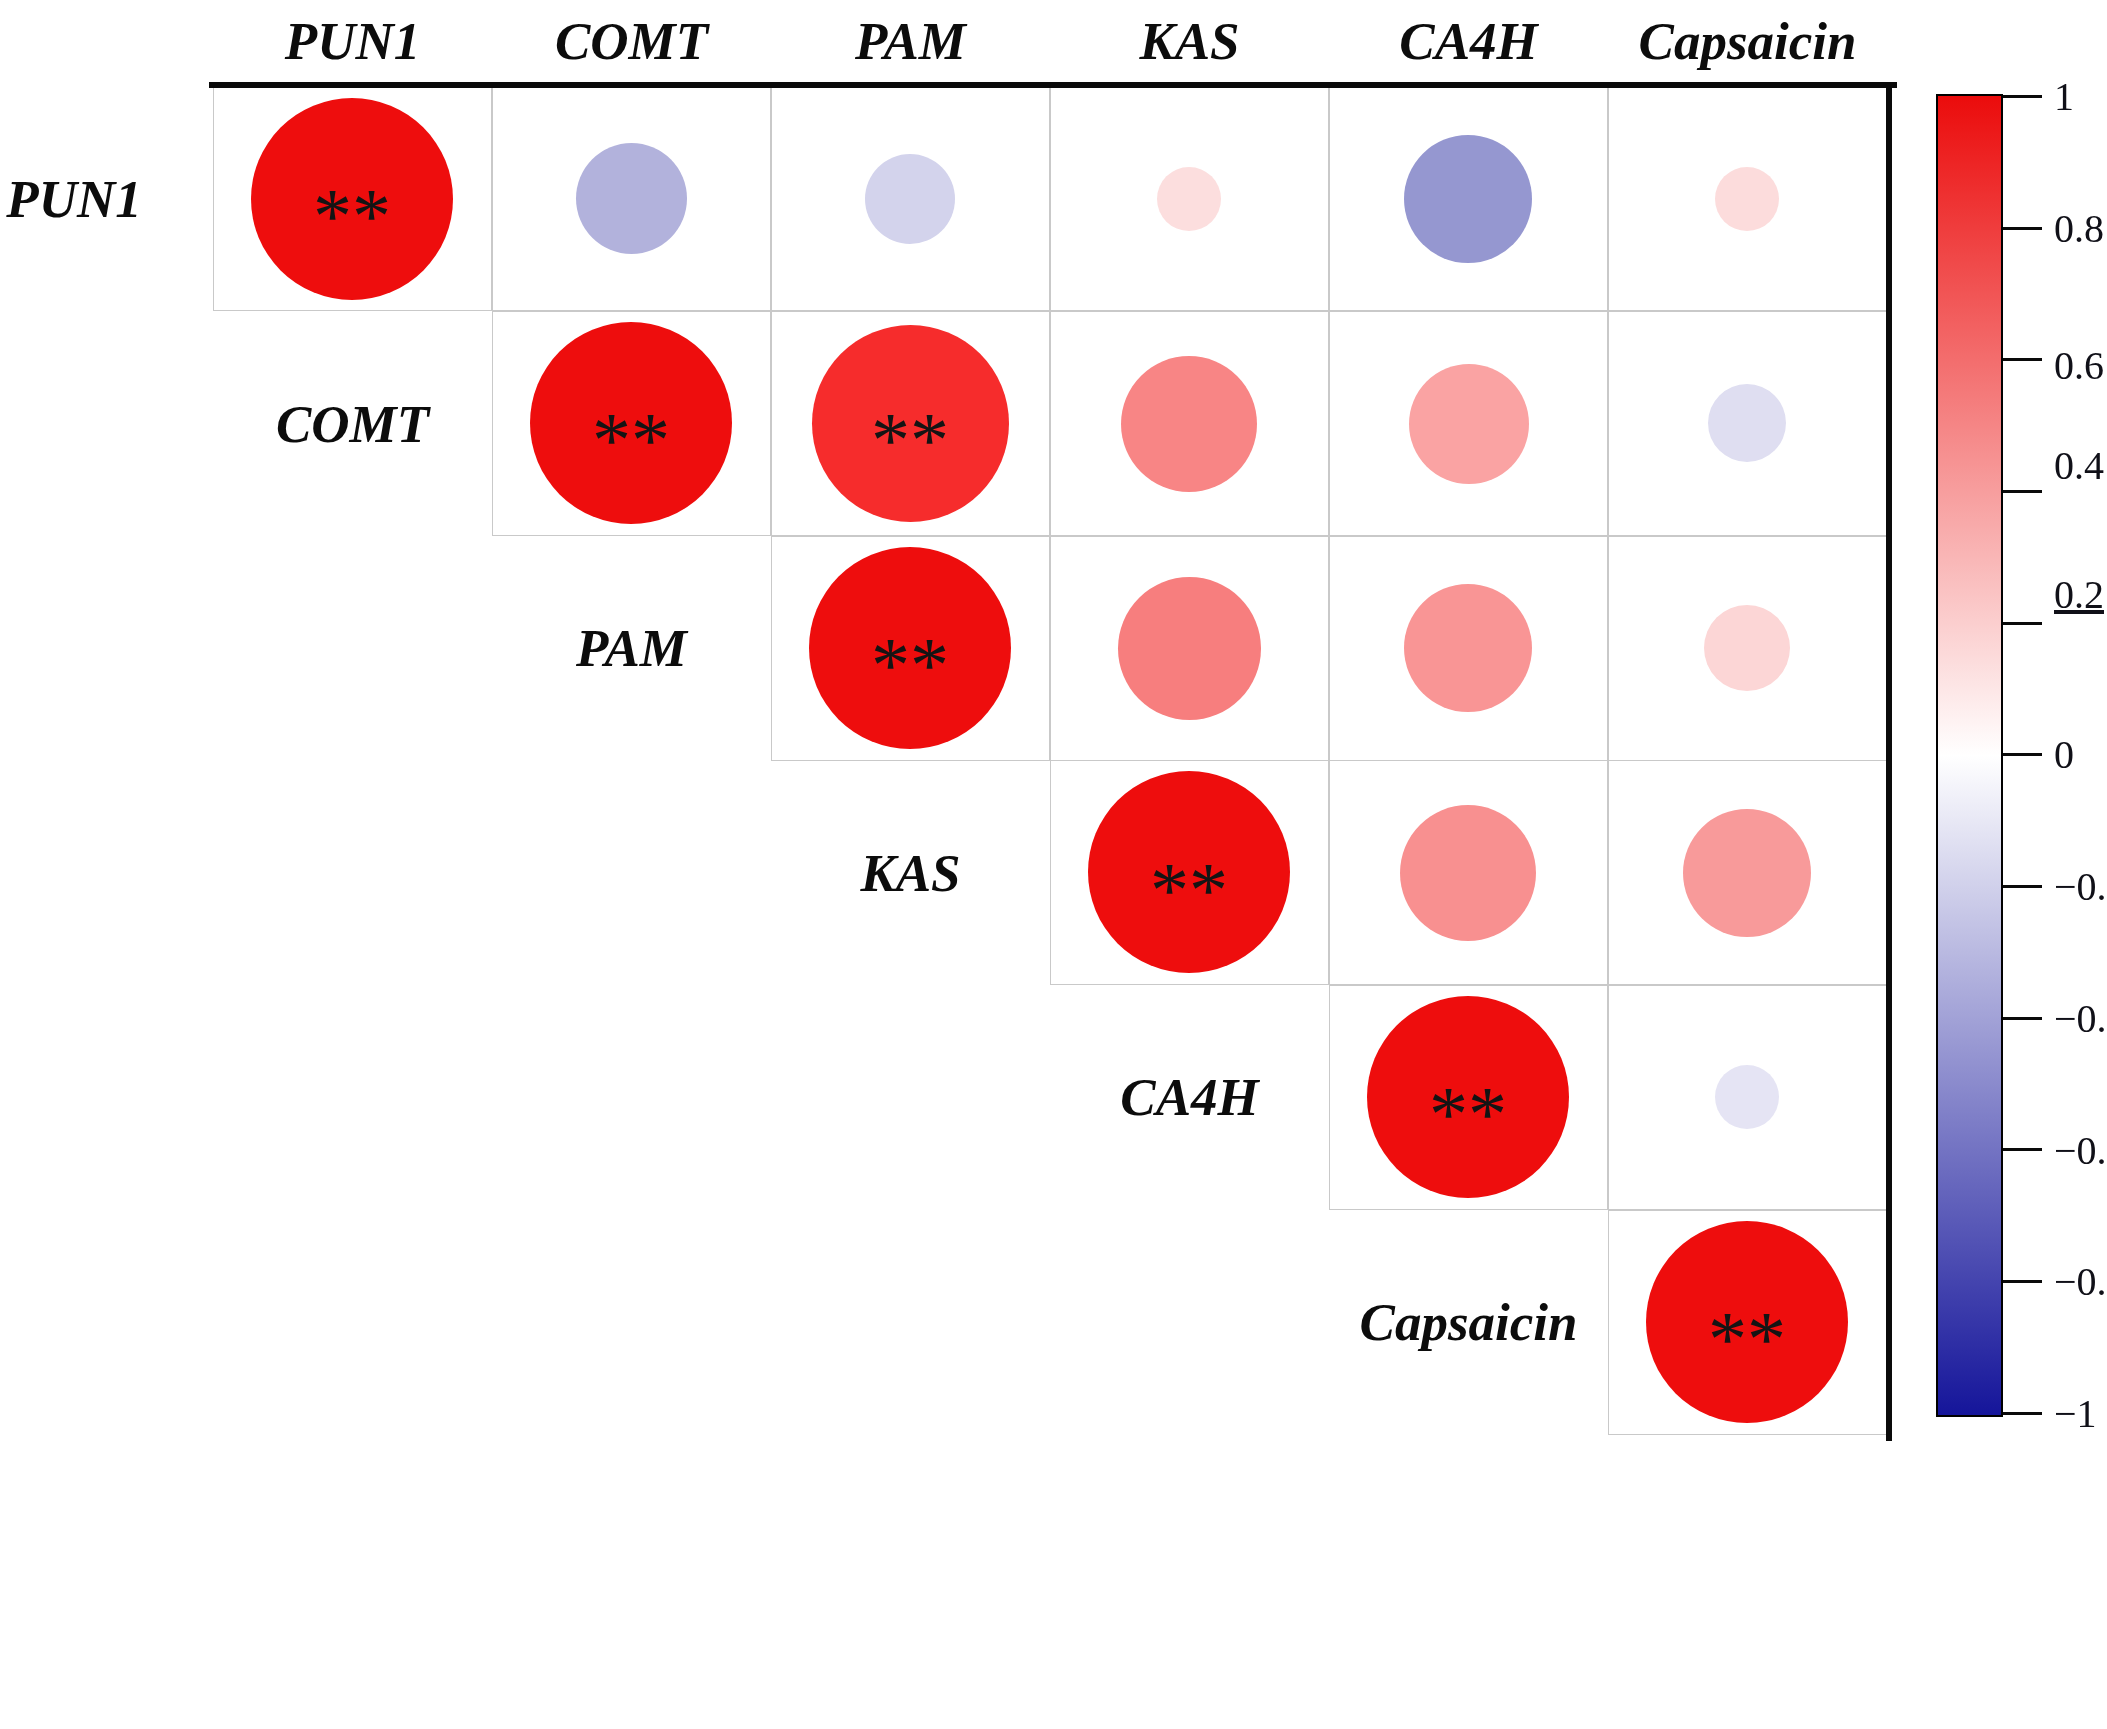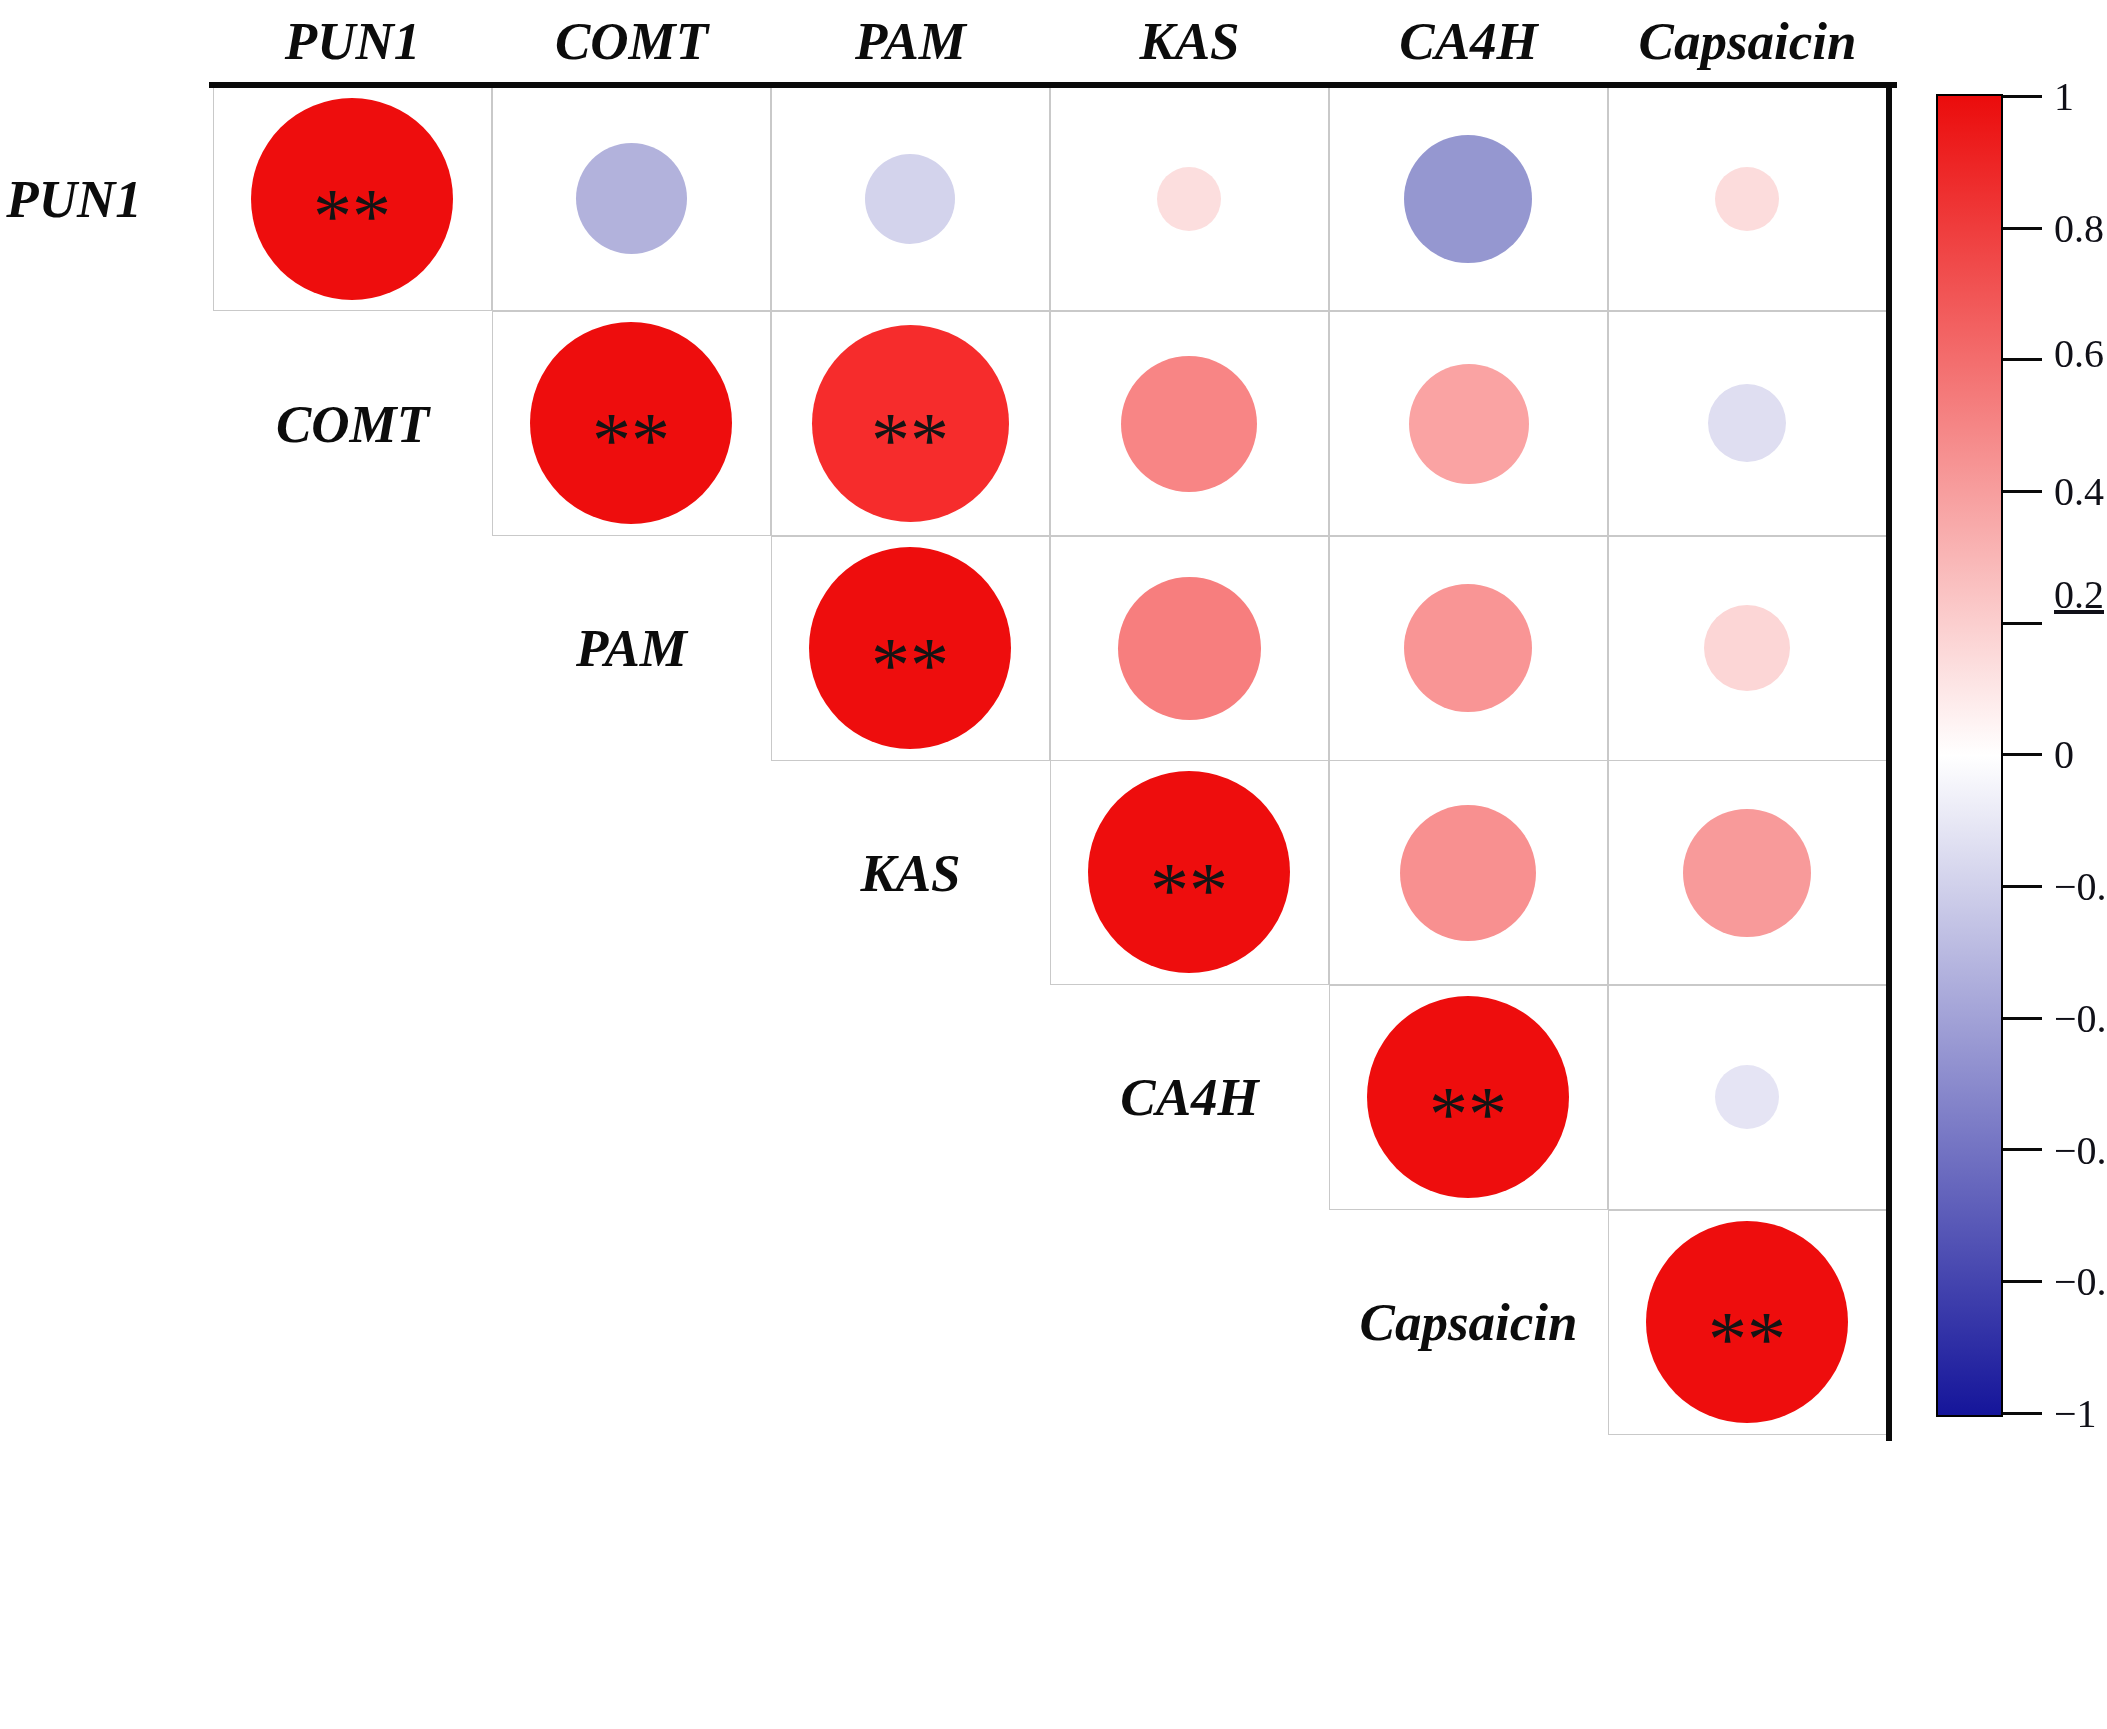--- a/index.html
+++ b/index.html
@@ -154,23 +154,23 @@
   <div class="thick-line" style="left:209px;top:82px;width:1688px;height:6.3px;"></div>
   <div class="thick-line" style="left:1886px;top:82px;width:6.3px;height:1359px;"></div>
 
   <div id="colorbar" style="background: linear-gradient(rgb(235, 12, 12) 0%, rgb(255, 255, 255) 50%, rgb(21, 21, 154) 100%);"></div>
   <div id="cbar-ticks">
       <div class="cbar-tick" style="left: 2003px; top: 95px;"></div>
       <div class="cbar-label" style="top: 74px;">1</div>
       <div class="cbar-tick" style="left: 2003px; top: 227px;"></div>
       <div class="cbar-label" style="top: 206px;">0.8</div>
       <div class="cbar-tick" style="left: 2003px; top: 358px;"></div>
-      <div class="cbar-label" style="top: 331px;">0.6</div>
+      <div class="cbar-label" style="top: 343px;">0.6</div>
       <div class="cbar-tick" style="left: 2003px; top: 490px;"></div>
-      <div class="cbar-label" style="top: 469px; text-align: right;">0.4</div>
+      <div class="cbar-label" style="top: 443px; text-align: right;">0.4</div>
       <div class="cbar-tick" style="left: 2003px; top: 622px;"></div>
       <div class="cbar-label" style="top: 572px; text-decoration: underline;">0.2</div>
       <div class="cbar-tick" style="left: 2003px; top: 753px;"></div>
       <div class="cbar-label" style="top: 732px;">0</div>
       <div class="cbar-tick" style="left: 2003px; top: 885px;"></div>
       <div class="cbar-label" style="top: 864px;">−0.2</div>
       <div class="cbar-tick" style="left: 2003px; top: 1017px;"></div>
       <div class="cbar-label" style="top: 996px;">−0.4</div>
       <div class="cbar-tick" style="left: 2003px; top: 1148px;"></div>
       <div class="cbar-label" style="top: 1128px;">−0.6</div>

